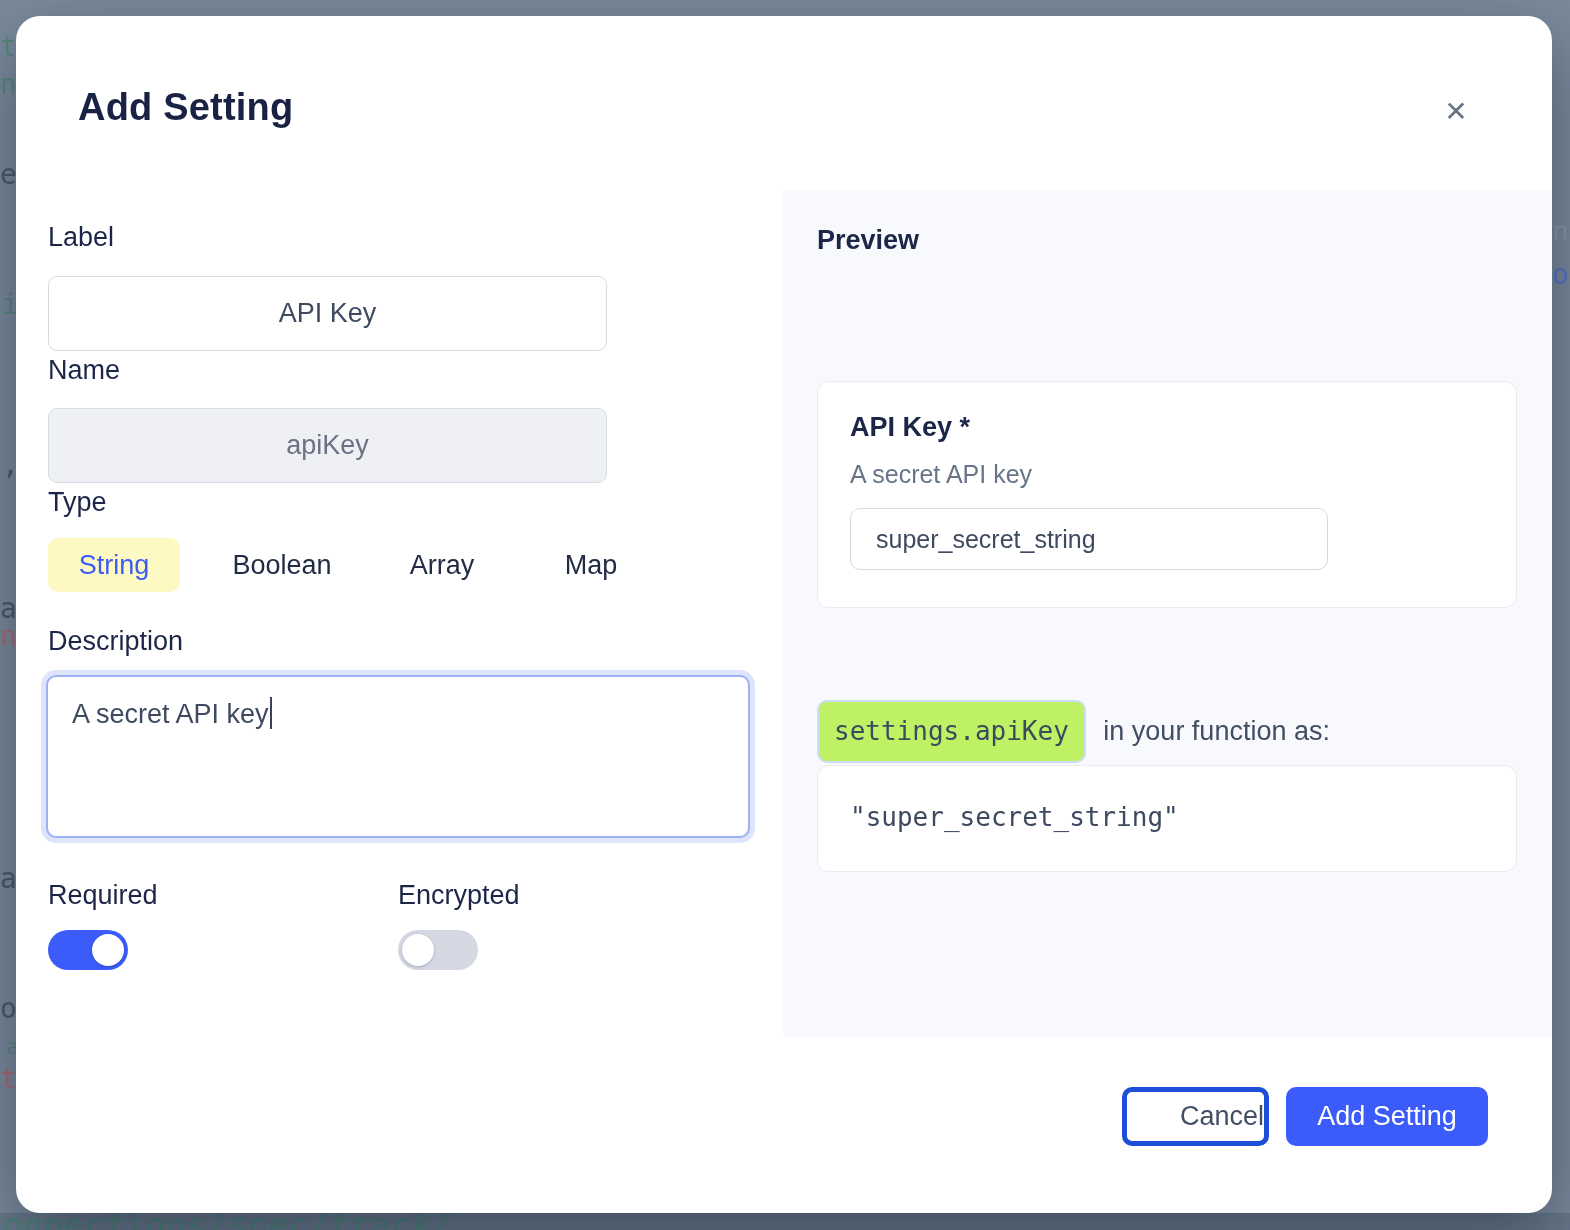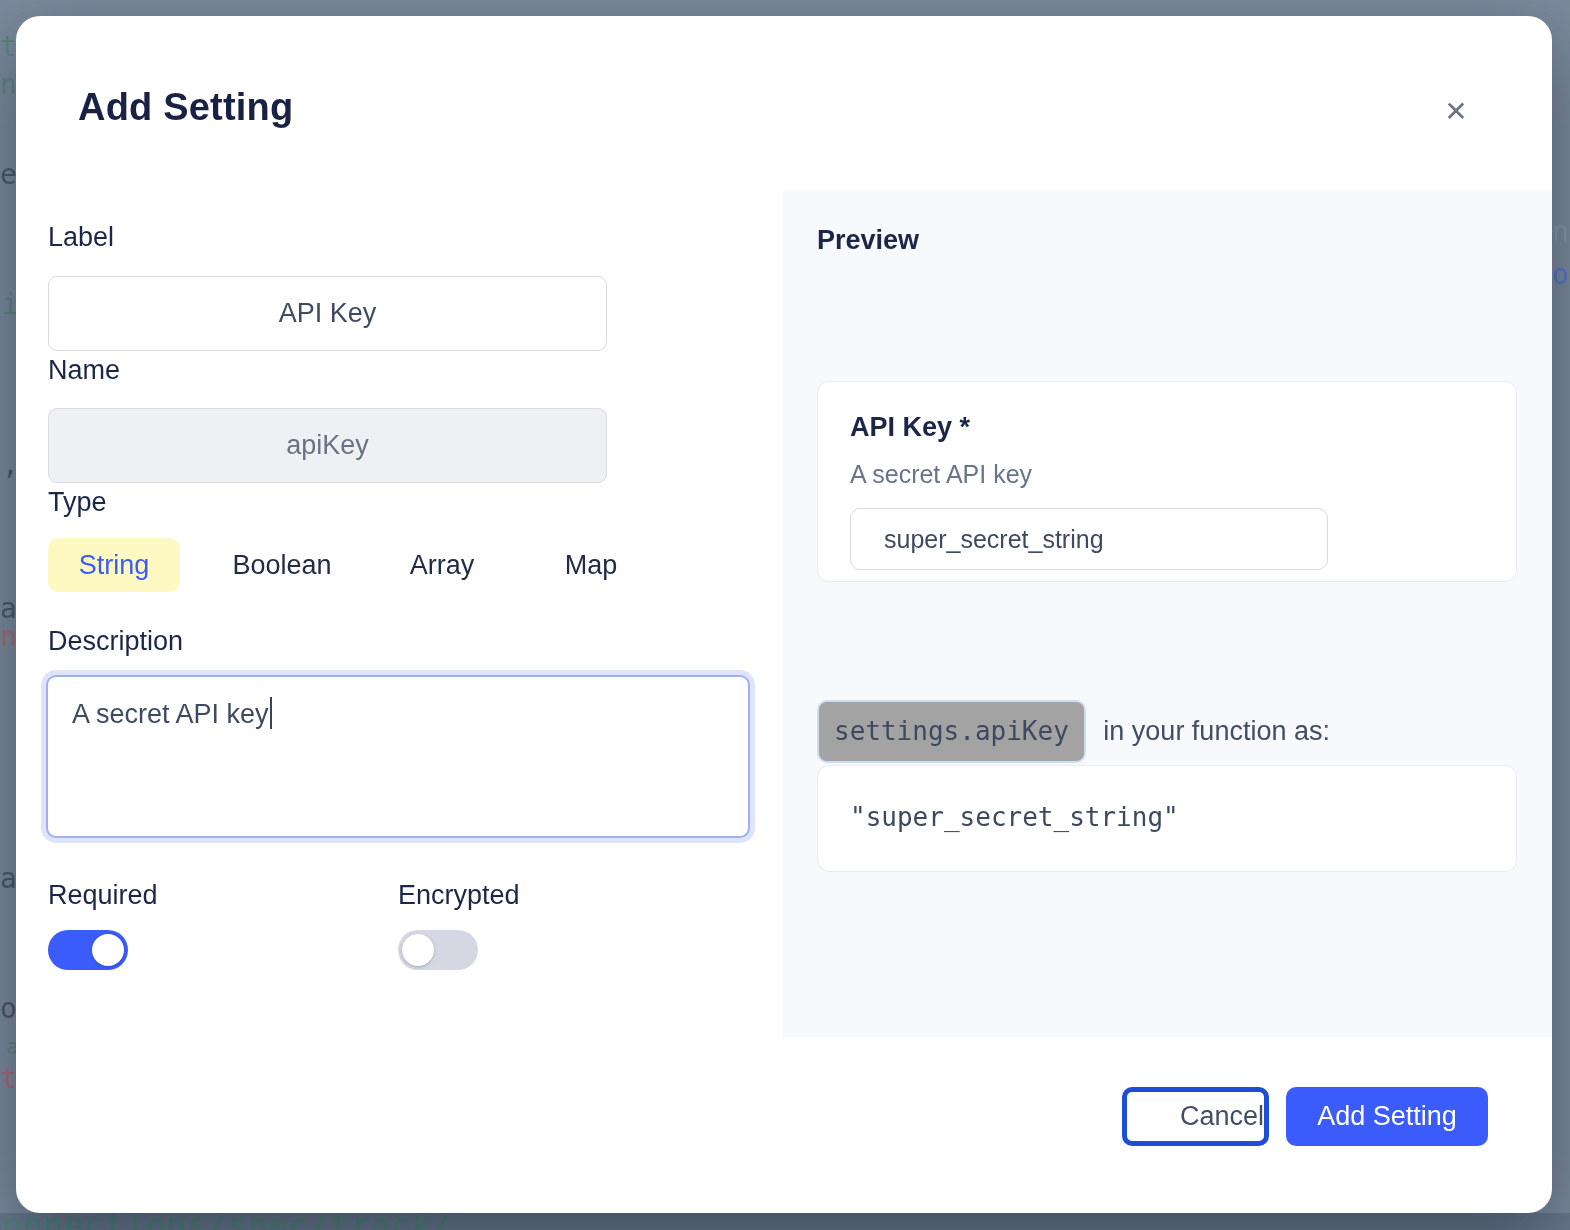--- a/index.html
+++ b/index.html
@@ -64,27 +64,27 @@
   .toggle-off { left:382px; background:#d5d8e2; }
   .knob { position:absolute; top:4px; width:32px; height:32px; border-radius:50%; background:#fff; box-shadow:0 1px 3px rgba(20,30,60,.25); }
   .toggle-on .knob { right:4px; }
   .toggle-off .knob { left:4px; }
 
   
   .preview-panel { position:absolute; left:767px; top:174px; width:769px; height:847px; background:#f8f9fc; }
   .preview-heading { position:absolute; left:34px; top:35px; font-size:27px; font-weight:600; color:#1c2648; }
   .preview-sub { position:absolute; left:34px; top:78px; width:660px; font-size:27px; line-height:48px; color:#4a5568; }
 
-  .preview-card { position:absolute; left:34px; top:191px; width:700px; height:201px; background:#fff; border:1px solid #e8ebf1; border-radius:12px; }
+  .preview-card { position:absolute; left:34px; top:191px; width:700px; height:227px; background:#fff; border:1px solid #e8ebf1; border-radius:12px; }
   .pc-title { position:absolute; left:32px; top:30px; font-size:27px; font-weight:600; color:#1c2648; }
   .pc-desc { position:absolute; left:32px; top:78px; font-size:25px; color:#68748a; }
-  .pc-input { position:absolute; left:32px; top:126px; width:478px; height:62px; border:1px solid #d7dbe4; border-radius:10px; background:#fff; font-size:25px; color:#3f4a61; padding:0 33px; font-family:"Liberation Sans", sans-serif; outline:none; }
+  .pc-input { position:absolute; left:32px; top:126px; width:478px; height:62px; border:1px solid #d7dbe4; border-radius:10px; background:#fff; font-size:25px; color:#3f4a61; padding:0 25px; font-family:"Liberation Sans", sans-serif; outline:none; }
 
   .access-text { position:absolute; left:34px; top:455px; width:665px; font-size:27px; line-height:49px; color:#414d64; }
-  .code-chip { display:inline-block; font-family:"DejaVu Sans Mono", monospace; font-size:26px; color:#3d495f; background:#a3a3a3; border:2px solid #cddef4; border-radius:10px; padding:5px 15px; margin:6px 10px 0 0; }
+  .code-chip { display:inline-block; font-family:"DejaVu Sans Mono", monospace; font-size:26px; color:#3d495f; background:#bef264; border:2px solid #cddef4; border-radius:10px; padding:5px 15px; margin:6px 10px 0 0; }
 
   .code-card { position:absolute; left:34px; top:575px; width:700px; height:107px; background:#fff; border:1px solid #e8ebf1; border-radius:12px; }
   .code-text { position:absolute; left:32px; top:36px; font-family:"DejaVu Sans Mono", monospace; font-size:26px; color:#3d495f; }
 
   
   .btn { position:absolute; top:1071px; height:59px; border-radius:10px; font-size:27px; font-weight:500; font-family:"Liberation Sans", sans-serif; cursor:pointer; }
   .btn-cancel { left:1106px; width:147px; background:#fff; border:5px solid #1d4ed8; color:#424e66;text-align:right; }
   .btn-submit { left:1270px; width:202px; background:#3b5cfa; border:none; color:#ffffff; }
 </style>
 </head>

